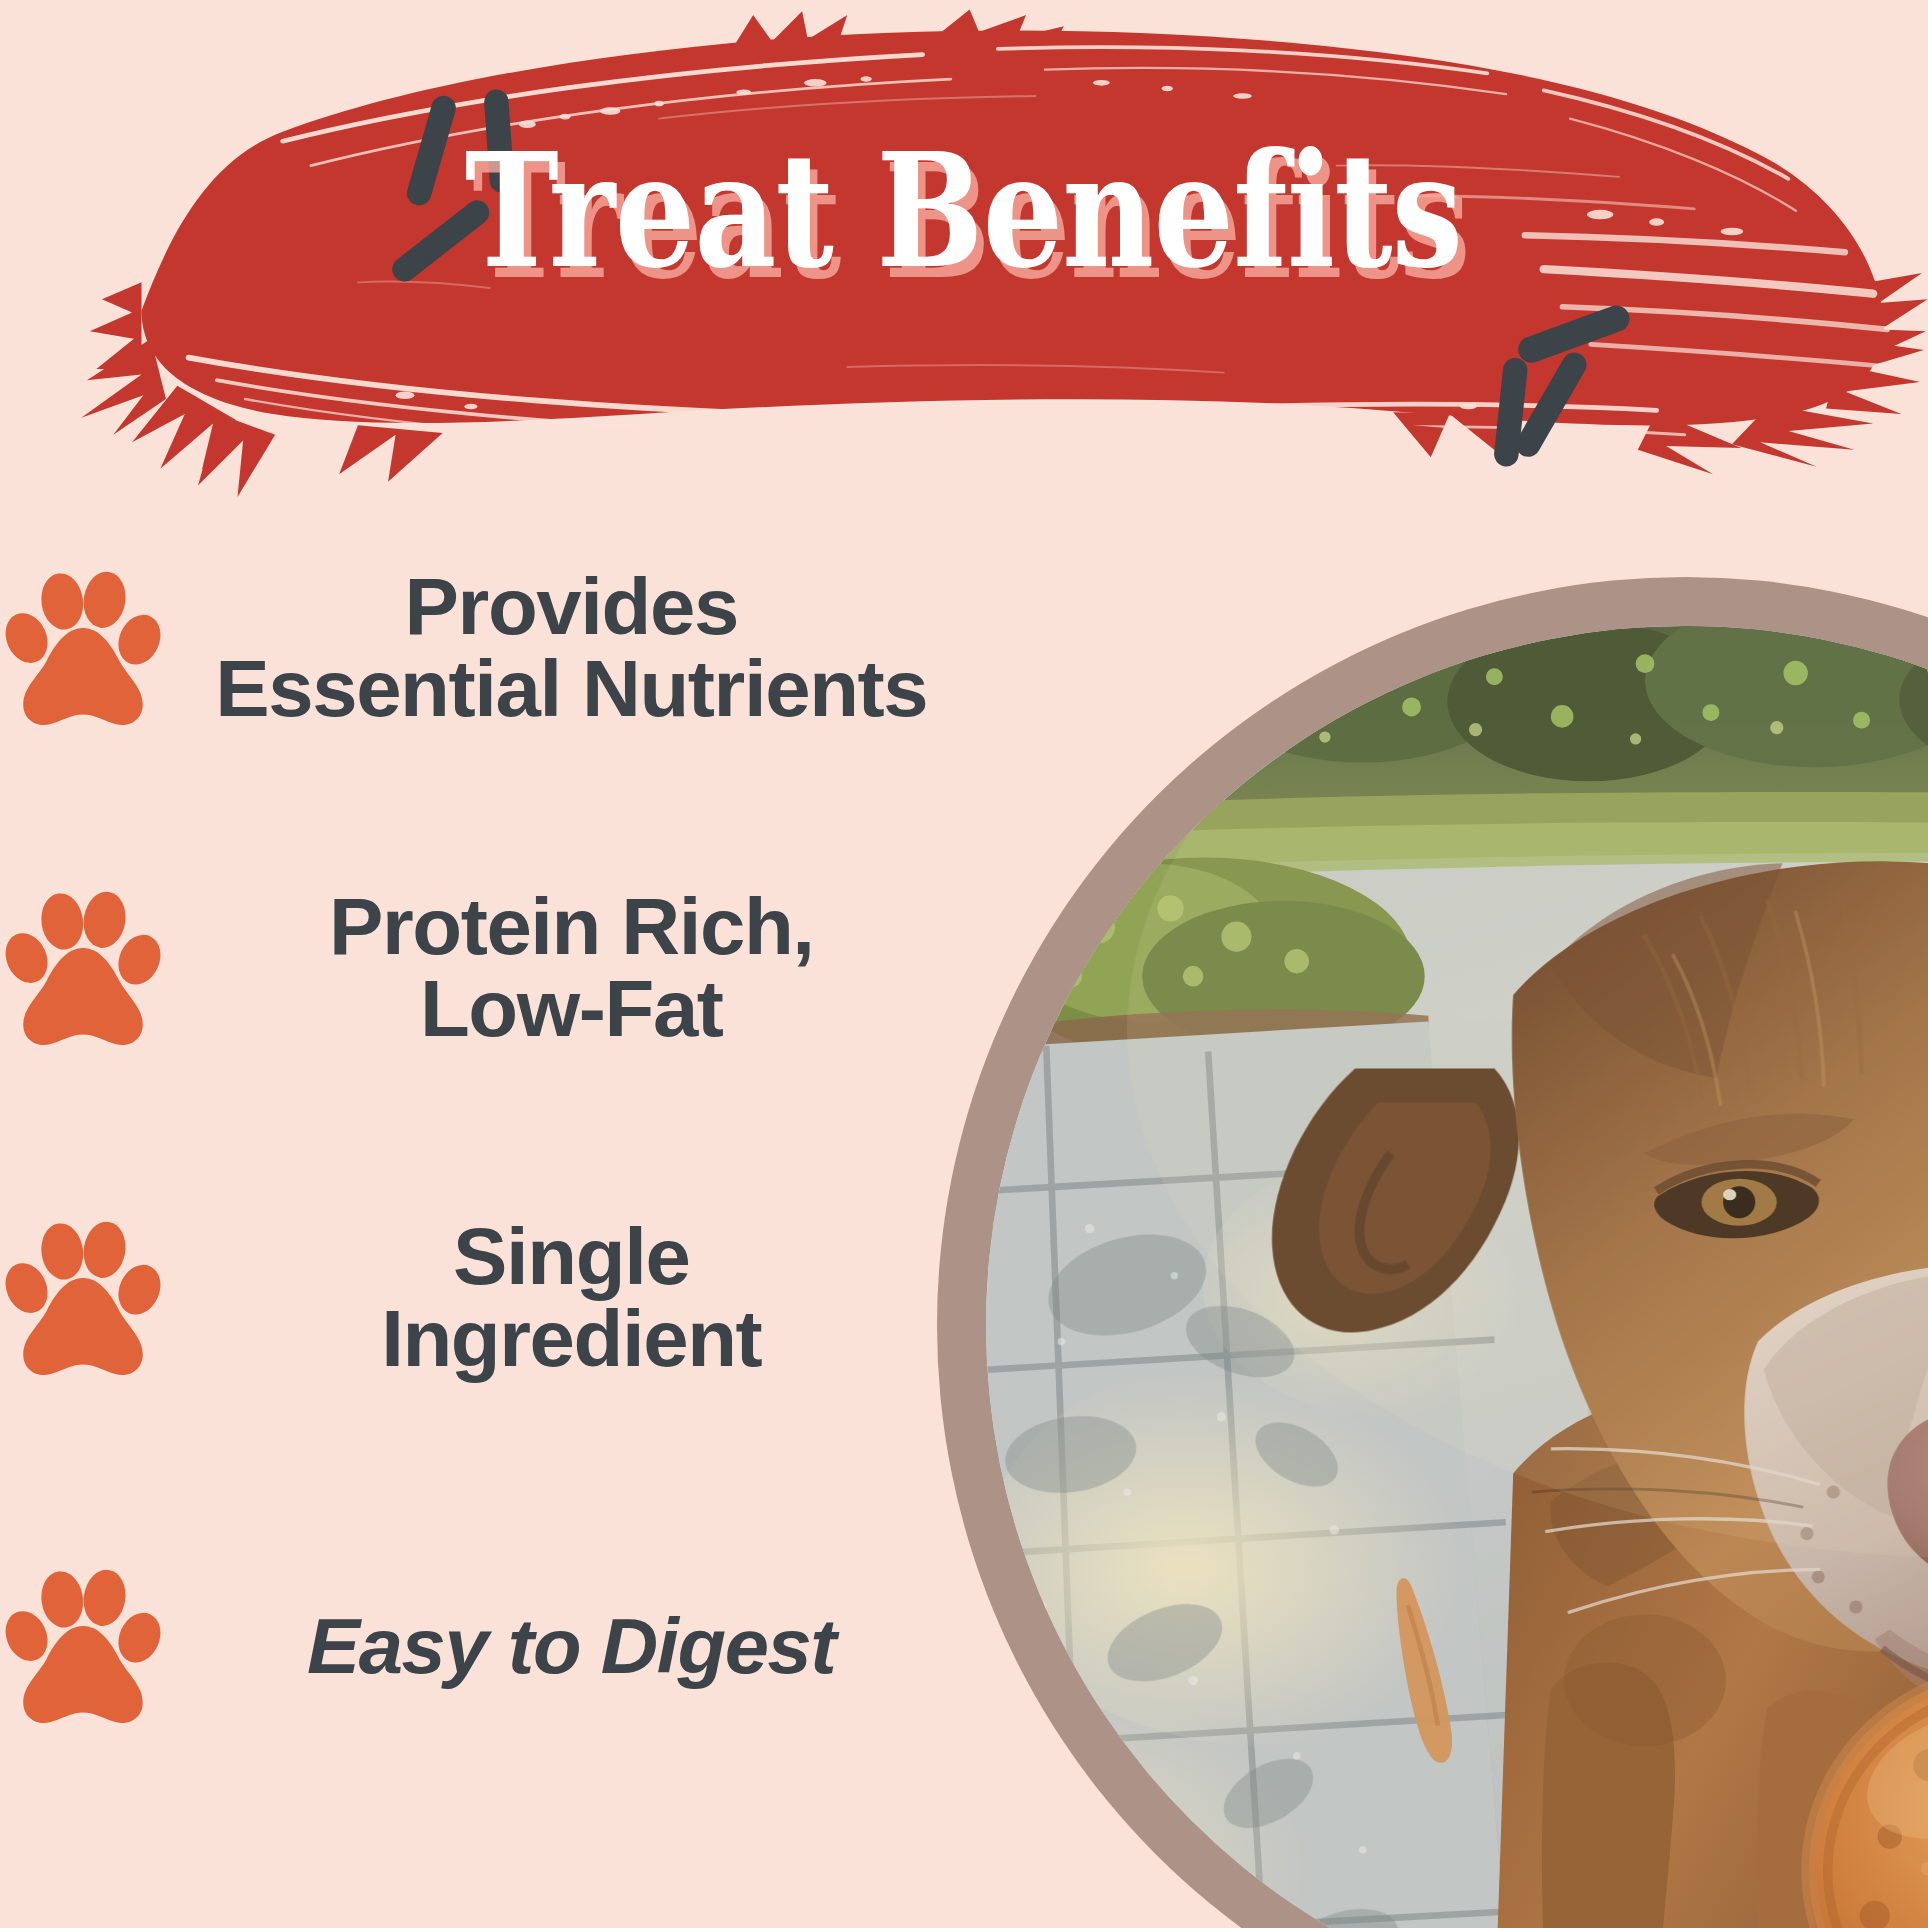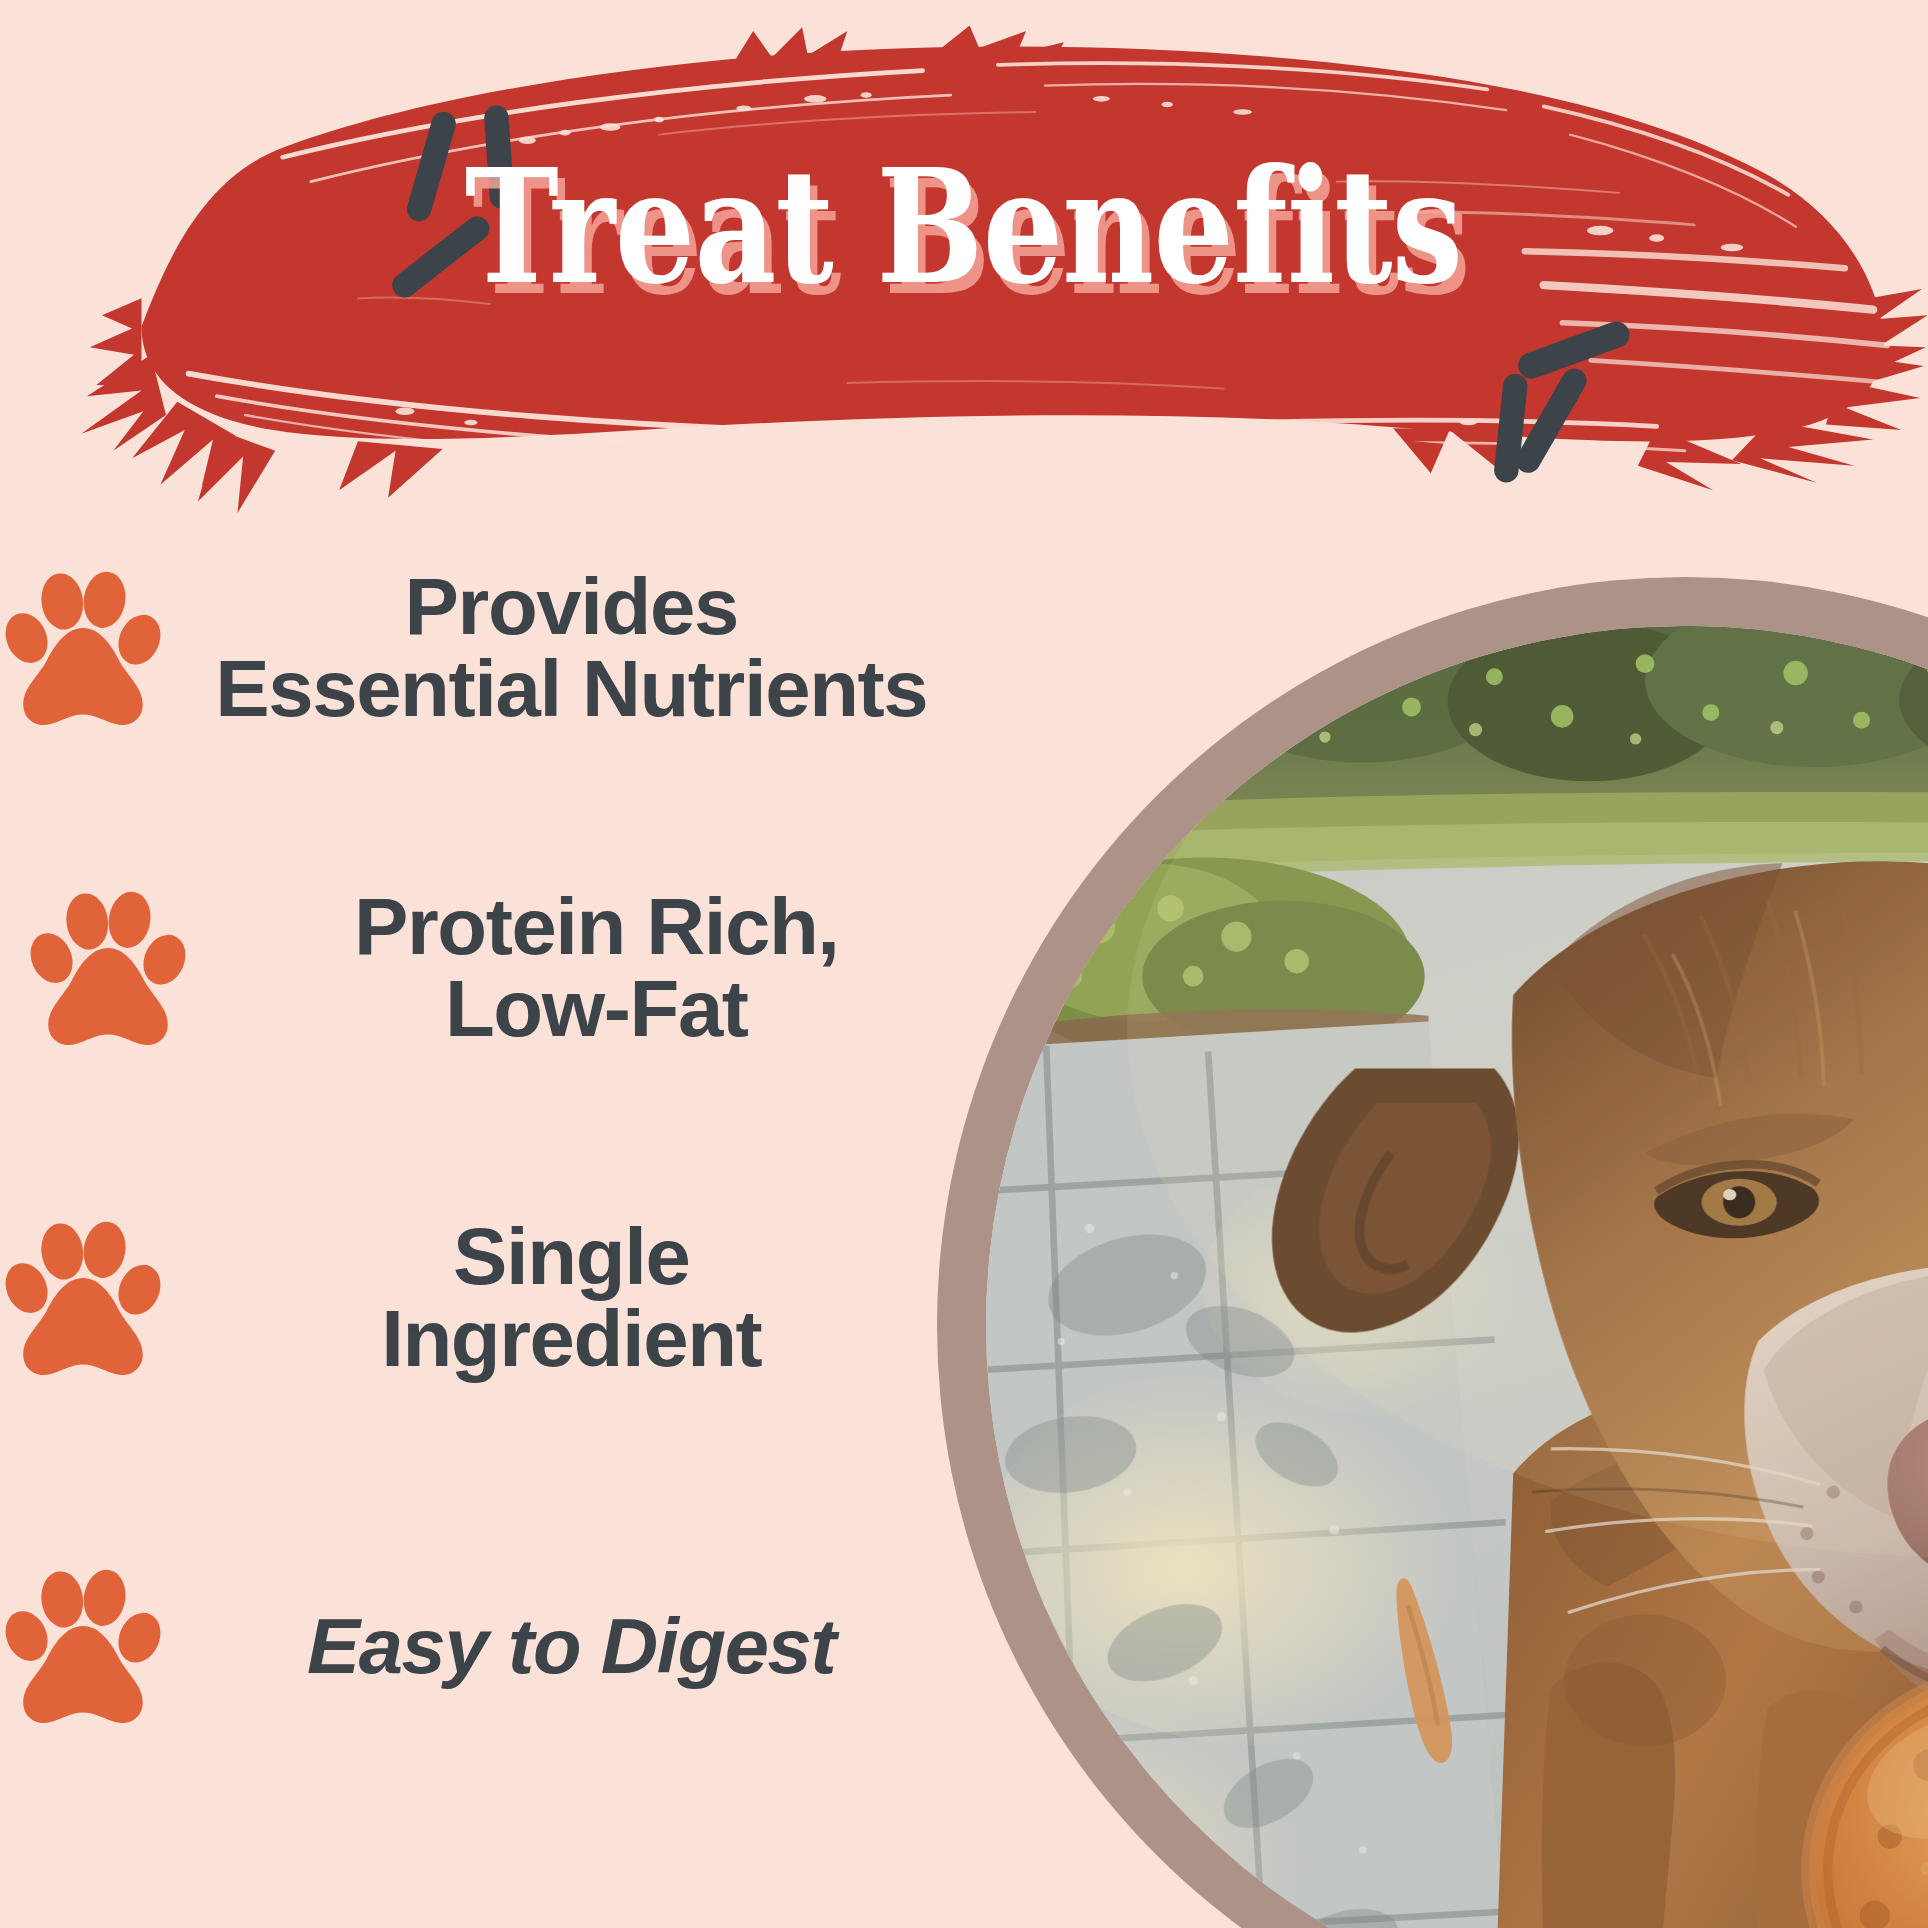--- a/index.html
+++ b/index.html
@@ -14,21 +14,21 @@
   #stage{
     position:absolute;inset:0;
     width:1928px;height:1928px;
     background:#FBE2D8;
     overflow:hidden;
   }
 
   
   #banner{
     position:absolute;
-    left:0;top:16px;width:1568px;height:527px;
+    left:0;top:0;width:1568px;height:527px;
     z-index:2;
   }
   #banner svg{position:absolute;left:0;top:0;}
   #title-wrap{
     position:absolute;
     left:0;top:132px;width:1928px;
     text-align:center;
     z-index:5;
     pointer-events:none;
   }
@@ -73,21 +73,21 @@
     font-size:80px;
     line-height:1.03;
     letter-spacing:-1.4px;
     text-align:center;
     white-space:pre-line;
     transform:scaleX(1.02);
   }
 
   
   #b0{position:absolute;left:0;top:0;width:951px;}
-  #b1{position:absolute;left:0;top:320px;width:951px;margin-left:25px;}
+  #b1{position:absolute;left:0;top:320px;width:951px;}
   #b2{position:absolute;left:0;top:650px;width:951px;}
   #b3{position:absolute;left:0;top:998px;width:951px;font-style:italic;}
 
   #b3 .btext{font-size:78px;}
 
   
   #photo-circle{
     position:absolute;
     left:937px;top:577px;
     width:1497px;height:1497px;

